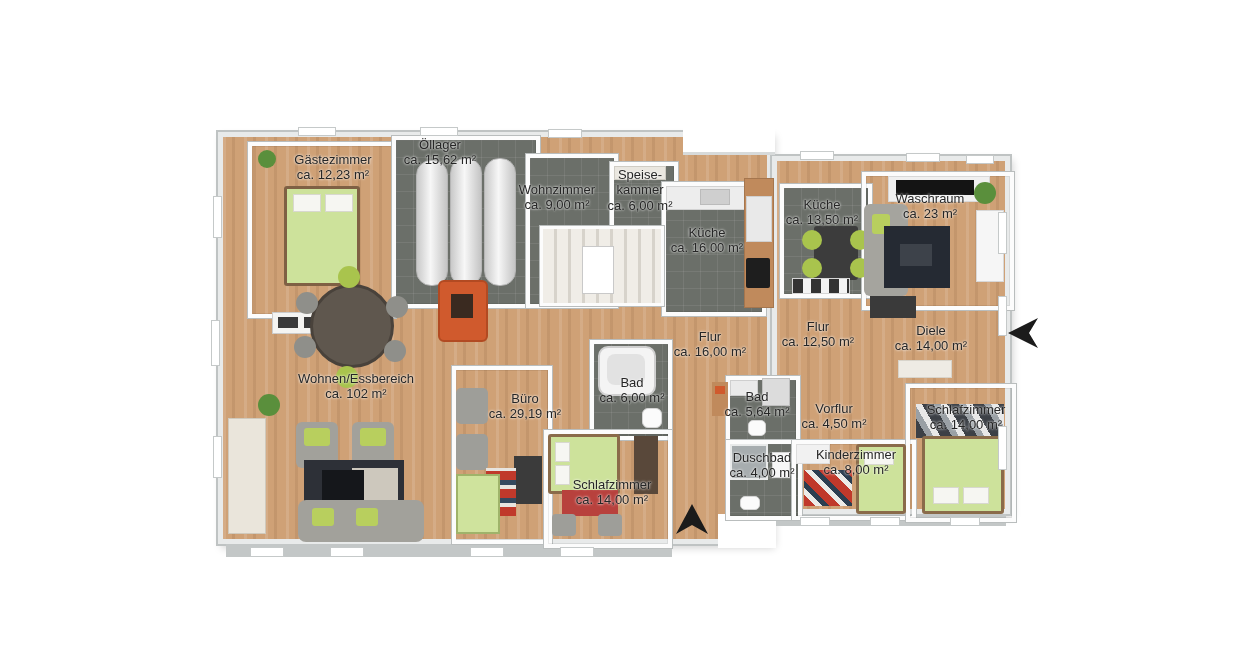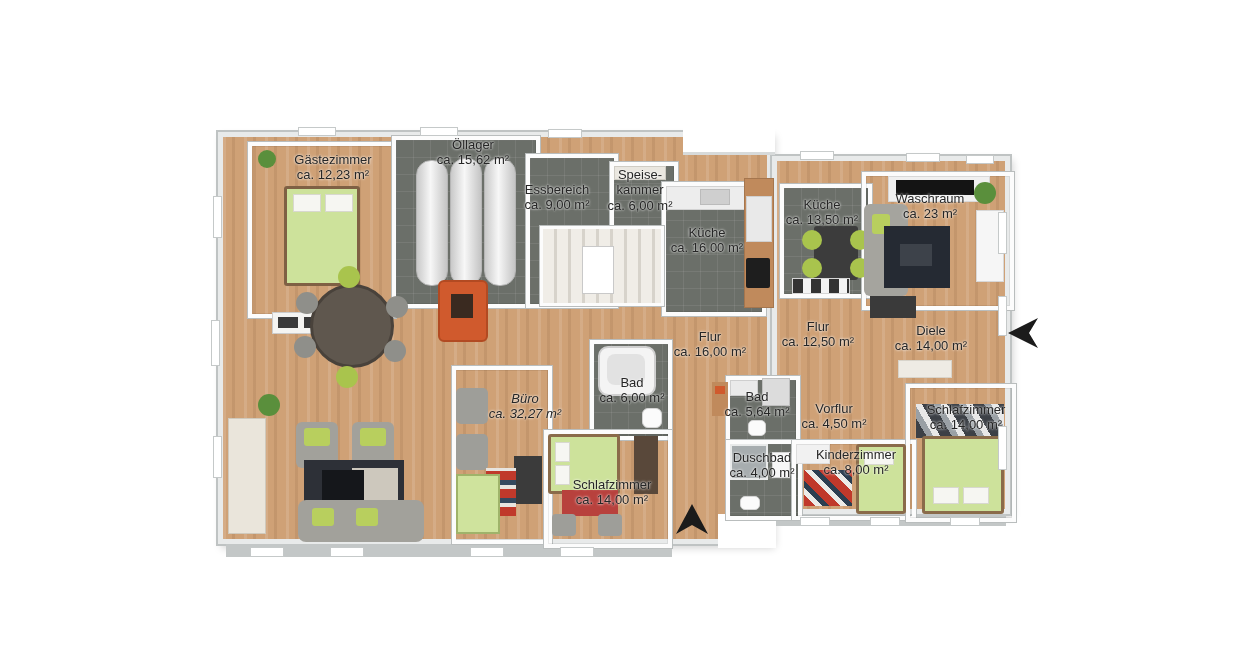--- a/index.html
+++ b/index.html
@@ -216,26 +216,26 @@
     <div class="pillow" style="left:38px;top:48px;width:24px;height:15px;"></div>
   </div>
 
   <div class="arrow arrow-west" style="left:1008px;top:318px;width:30px;height:30px;"></div>
   <div class="arrow arrow-north" style="left:676px;top:504px;width:32px;height:30px;"></div>
 
   <div class="room-label" style="left:333px;top:167px;">
     <span class="rname">Gästezimmer</span>
     <span class="rarea">ca. 12,23 m²</span>
   </div>
-  <div class="room-label" style="left:440px;top:152px;margin-left:33px;">
+  <div class="room-label" style="left:440px;top:152px;">
     <span class="rname">Öllager</span>
     <span class="rarea">ca. 15,62 m²</span>
   </div>
   <div class="room-label" style="left:557px;top:197px;">
-    <span class="rname">Essbereich</span>
+    <span class="rname">Wohnzimmer</span>
     <span class="rarea">ca. 9,00 m²</span>
   </div>
   <div class="room-label wrap" style="left:640px;top:190px;">
     <span class="rname">Speise-kammer</span>
     <span class="rarea">ca. 6,00 m²</span>
   </div>
   <div class="room-label" style="left:707px;top:240px;">
     <span class="rname">Küche</span>
     <span class="rarea">ca. 16,00 m²</span>
   </div>
@@ -252,23 +252,27 @@
     <span class="rarea">ca. 16,00 m²</span>
   </div>
   <div class="room-label" style="left:818px;top:334px;">
     <span class="rname">Flur</span>
     <span class="rarea">ca. 12,50 m²</span>
   </div>
   <div class="room-label" style="left:931px;top:338px;">
     <span class="rname">Diele</span>
     <span class="rarea">ca. 14,00 m²</span>
   </div>
-  <div class="room-label" style="left:525px;top:406px;font-style:italic;">
+  <div class="room-label" style="left:356px;top:386px;">
+    <span class="rname">Wohnen/Essbereich</span>
+    <span class="rarea">ca. 102 m²</span>
+  </div>
+  <div class="room-label" style="left:525px;top:406px;">
     <span class="rname">Büro</span>
-    <span class="rarea">ca. 32,27 m²</span>
+    <span class="rarea">ca. 29,19 m²</span>
   </div>
   <div class="room-label" style="left:632px;top:390px;">
     <span class="rname">Bad</span>
     <span class="rarea">ca. 6,00 m²</span>
   </div>
   <div class="room-label" style="left:612px;top:492px;">
     <span class="rname">Schlafzimmer</span>
     <span class="rarea">ca. 14,00 m²</span>
   </div>
   <div class="room-label" style="left:757px;top:404px;">

